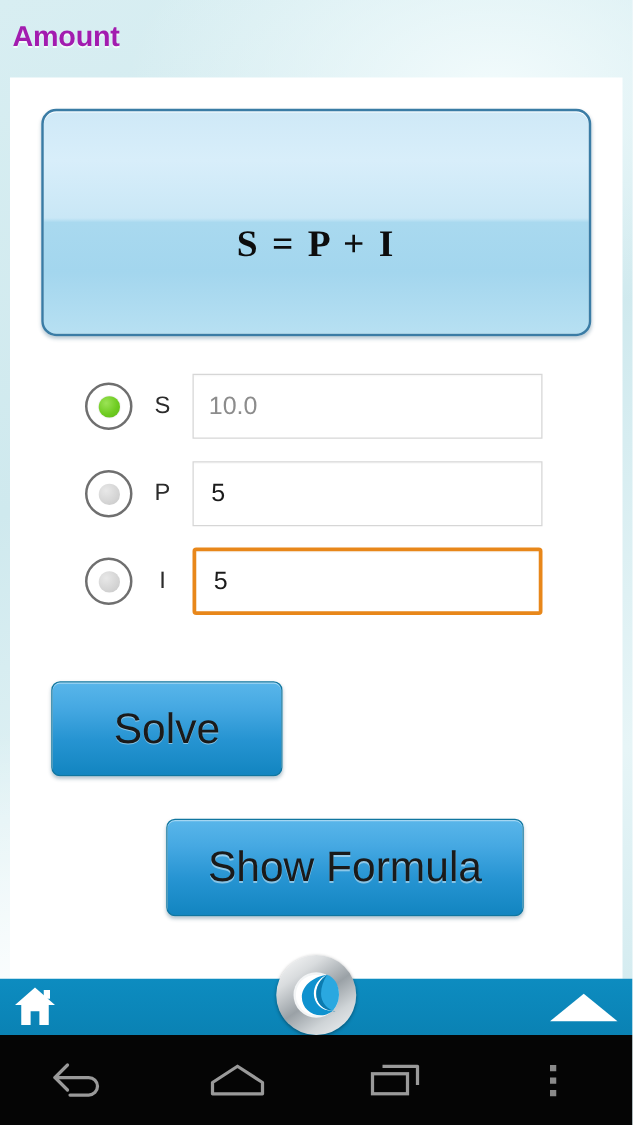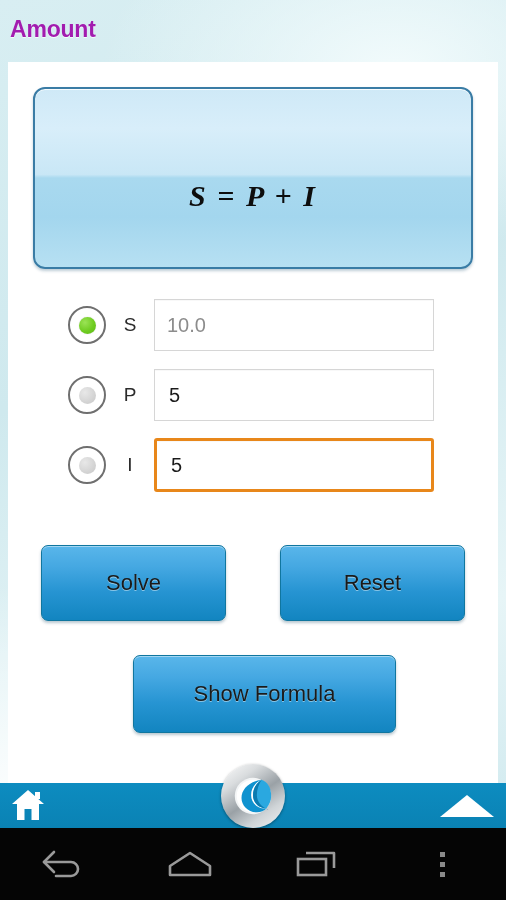--- a/index.html
+++ b/index.html
@@ -40,21 +40,21 @@
     border:2px solid #3a7ca5;
     background:linear-gradient(to bottom,
         #cfe9f7 0%, #d8eefa 22%, #c9e7f6 48%,
         #a9d9ef 50%, #a3d6ee 72%, #b7e0f2 100%);
     box-shadow:inset 0 1px 0 rgba(255,255,255,.85),
                0 2px 3px rgba(40,90,120,.30);
     display:flex; align-items:center; justify-content:center;
   }
   .formula-text{
     font-family:"Liberation Serif", serif;
-    font-style:italic; font-weight:bold;
+    font-weight:bold;
     font-size:30px; color:#0d0d0d;
     letter-spacing:2px;
     margin-top:36px;
   }
 
   
   .rows{ position:absolute; left:0; top:228px; width:490px; }
   .row{
     display:flex; align-items:center;
     height:70px; padding-left:60px;
@@ -97,34 +97,34 @@
   }
 
   
   .btn{
     border:1px solid #10769f;
     border-radius:7px;
     background:linear-gradient(to bottom, #59b6ea 0%, #45a8e2 28%, #2694d2 62%, #1285c0 100%);
     box-shadow:inset 0 1px 0 rgba(255,255,255,.45),
                0 2px 3px rgba(20,70,100,.30);
     color:#1a1a1a;
-    font-size:22px;
+    font-size:34px;
     display:flex; align-items:center; justify-content:center;
     text-shadow:0 1px 0 rgba(255,255,255,.45);
     cursor:pointer;
   }
   .btn-row{
     position:absolute; left:0; top:483px; width:490px;
     display:flex; justify-content:space-between;
     padding:0 33px;
   }
   .btn-solve, .btn-reset{ width:185px; height:76px; }
   .btn-formula{
     position:absolute; left:125px; top:593px;
-    width:263px; height:78px;
+    width:286px; height:78px;
   }
 
   
   .app-bar{
     position:absolute; left:0; top:783px; width:506px; height:45px;
     background:linear-gradient(to bottom, #0d8cc0 0%, #0a82b4 100%);
   }
   .home-icon{
     position:absolute; left:10px; top:788px;
     width:36px; height:34px;
@@ -191,21 +191,20 @@
         <span class="dot"></span>
       </div>
       <div class="row-label">I</div>
       <div class="field value focused">5</div>
     </div>
 
   </div>
 
   <div class="btn-row">
     <div class="btn btn-solve">Solve</div>
-    <div class="btn btn-reset">Reset</div>
   </div>
 
   <div class="btn btn-formula">Show Formula</div>
 
 </div>
 
 <div class="app-bar"></div>
 
 <div class="home-icon">
   <svg viewBox="0 0 36 34" width="36" height="34" aria-hidden="true">

